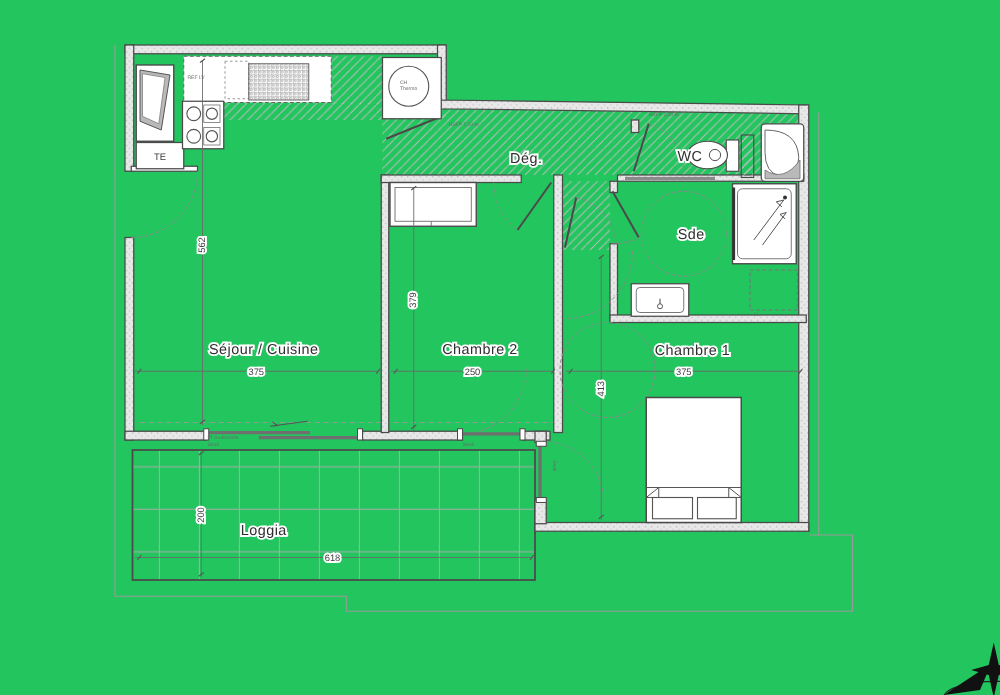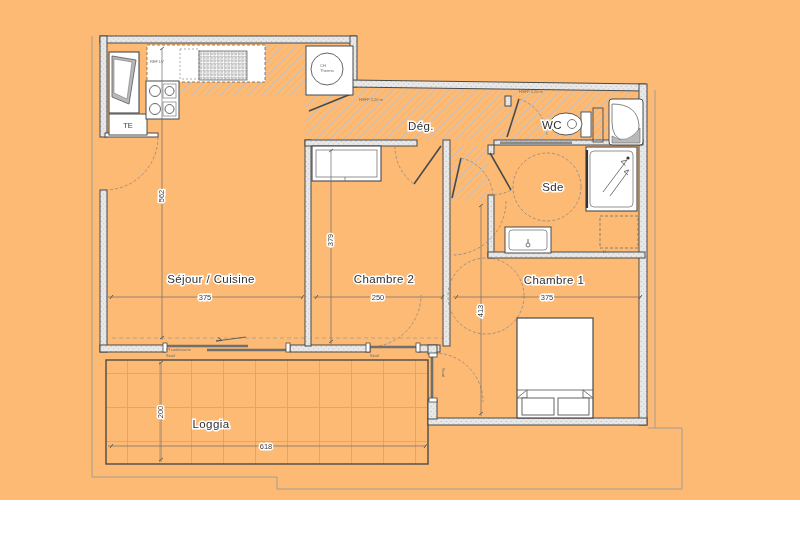--- a/index.html
+++ b/index.html
@@ -1,16 +1,16 @@
 <!DOCTYPE html>
 <html><head>
 <meta charset="utf-8">
 <style>
   html,body{margin:0;padding:0;background:#fff;}
-  #stage{position:relative;width:800px;height:500px;background:#fdba74;overflow:hidden;
+  #stage{position:relative;width:800px;height:556px;background:#22c55e;overflow:hidden;
          font-family:"Liberation Sans", sans-serif;}
   svg{position:absolute;left:0;top:0;}
   text{fill:#2f2f2f;}
   .roomlbl{font-size:11.5px;letter-spacing:.4px;}
   .dimlbl{font-size:7.5px;fill:#3c3c3c;}
   .tiny{font-size:4px;fill:#6a6a6a;}
   .halo{paint-order:stroke;stroke:#ffffff;stroke-width:3px;}
 </style>
 </head>
 <body>

